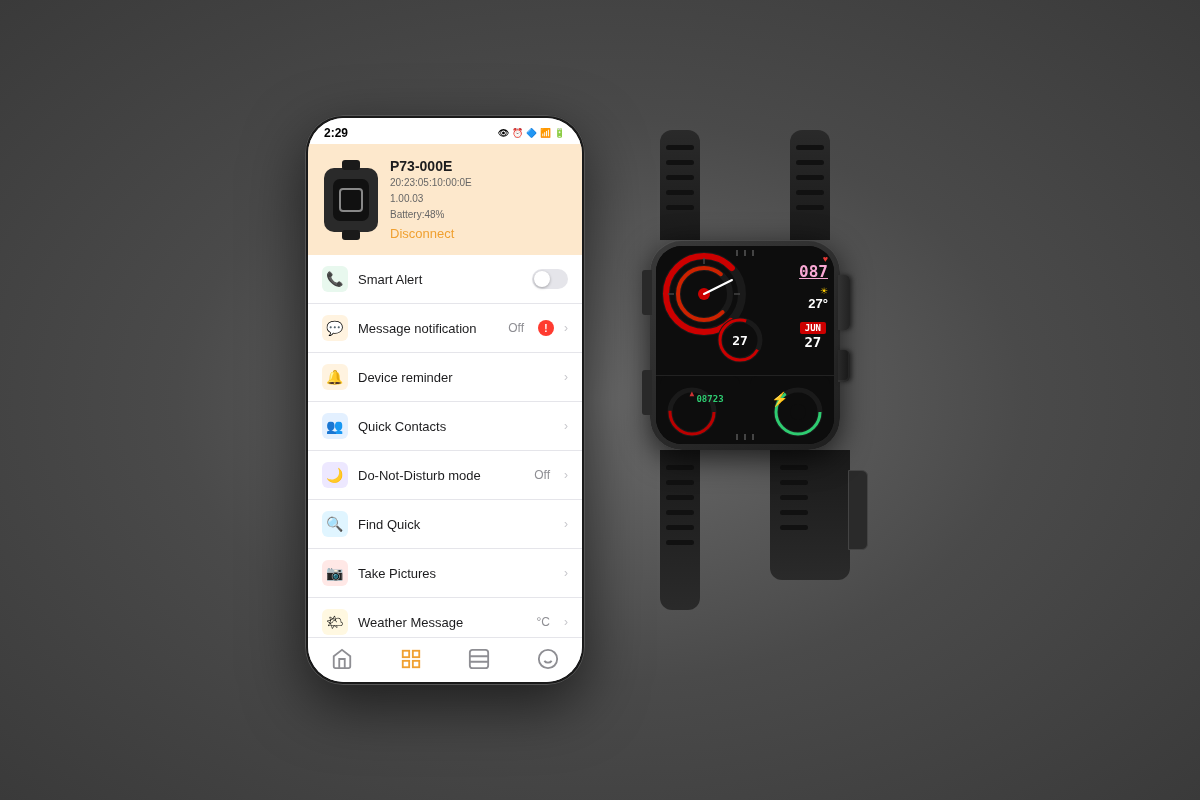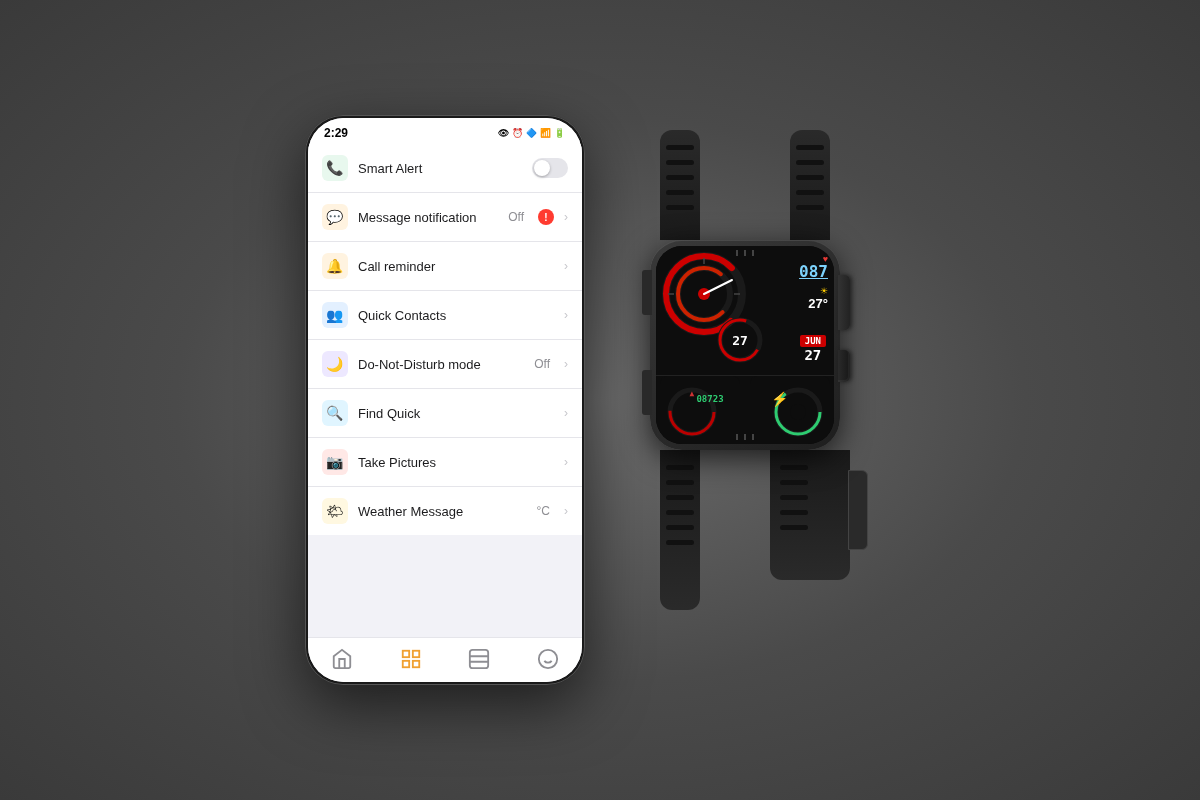--- a/index.html
+++ b/index.html
@@ -308,40 +308,52 @@
           <span class="status-time">2:29</span>
           <div class="status-icons">
             <span>👁</span>
             <span>⏰</span>
             <span>🔷</span>
             <span>📶</span>
             <span>🔋</span>
           </div>
         </div>
 
+        <div class="device-card">
+          <div class="watch-thumb">
+            <div class="watch-face-thumb"></div>
+          </div>
+          <div class="device-info">
+            <div class="device-name">P73-000E</div>
+            <div class="device-detail">20:23:05:10:00:0E</div>
+            <div class="device-detail">1.00.03</div>
+            <div class="device-detail">Battery:48%</div>
+            <div class="disconnect-btn">Disconnect</div>
+          </div>
+        </div>
 
         <div class="menu-list">
 
           <div class="menu-item">
             <div class="menu-icon" style="background:#e8f8ee;">📞</div>
             <span class="menu-label">Smart Alert</span>
             <div class="toggle"></div>
           </div>
 
           <div class="menu-item">
             <div class="menu-icon" style="background:#fff3e0;">💬</div>
             <span class="menu-label">Message notification</span>
             <span class="menu-value">Off</span>
             <div class="badge-off">!</div>
             <span class="menu-chevron">›</span>
           </div>
 
           <div class="menu-item">
             <div class="menu-icon" style="background:#fff3e0;">🔔</div>
-            <span class="menu-label">Call reminder</span>
+            <span class="menu-label">Device reminder</span>
             <span class="menu-chevron">›</span>
           </div>
 
           <div class="menu-item">
             <div class="menu-icon" style="background:#e3f0ff;">👥</div>
             <span class="menu-label">Quick Contacts</span>
             <span class="menu-chevron">›</span>
           </div>
 
           <div class="menu-item">
@@ -458,37 +470,37 @@
 
               <line x1="44" y1="44" x2="72" y2="30" stroke="white" stroke-width="2" stroke-linecap="round"></line>
 
               <line x1="44" y1="8" x2="44" y2="14" stroke="#444" stroke-width="1.5"></line>
               <line x1="80" y1="44" x2="74" y2="44" stroke="#444" stroke-width="1.5"></line>
               <line x1="8" y1="44" x2="14" y2="44" stroke="#444" stroke-width="1.5"></line>
             </svg>
 
             <div style="position:absolute;right:6px;top:8px;display:flex;flex-direction:column;align-items:flex-end;">
               <div style="color:#e53935;font-size:9px;">♥</div>
-              <div style="color:#7dd3fc;font-size:16px;font-weight:700;font-family:monospace;line-height:1;text-decoration:underline;">087</div>
+              <div style="color:#f9a8d4;font-size:16px;font-weight:700;font-family:monospace;line-height:1;text-decoration:underline;">087</div>
             </div>
 
             <div style="position:absolute;right:6px;top:40px;text-align:right;">
               <div style="color:#ffcc00;font-size:9px;">☀</div>
               <div style="color:white;font-size:13px;font-weight:700;">27°</div>
             </div>
 
             <div style="position:absolute;left:50%;top:50%;transform:translate(-60%,-60%);width:50px;height:50px;">
               <svg width="50" height="50" viewBox="0 0 50 50">
                 <circle cx="25" cy="25" r="20" fill="none" stroke="#1a1a1a" stroke-width="5"></circle>
                 <circle cx="25" cy="25" r="20" fill="none" stroke="#cc0000" stroke-width="3" stroke-dasharray="90 125" stroke-dashoffset="-10"></circle>
                 <text x="25" y="30" text-anchor="middle" fill="white" font-size="13" font-weight="bold" font-family="monospace">27</text>
               </svg>
             </div>
 
-            <div style="position:absolute;right:8px;top:89px;text-align:center;margin-left:24px;">
+            <div style="position:absolute;right:8px;top:76px;text-align:center;margin-left:24px;">
               <div style="background:#cc0000;color:white;font-size:9px;font-weight:700;padding:1px 5px;border-radius:2px;font-family:monospace;">JUN</div>
               <div style="color:white;font-size:14px;font-weight:700;font-family:monospace;">27</div>
             </div>
 
             <div style="position:absolute;bottom:68px;left:0;right:0;height:1px;background:#222;"></div>
 
             <svg style="position:absolute;left:4px;bottom:4px;width:80px;height:64px;" viewBox="0 0 80 64">
               <rect x="0" y="0" width="80" height="64" rx="8" fill="#0d0d0d"></rect>
 
               <circle cx="32" cy="36" r="22" fill="none" stroke="#1a1a1a" stroke-width="5"></circle>

